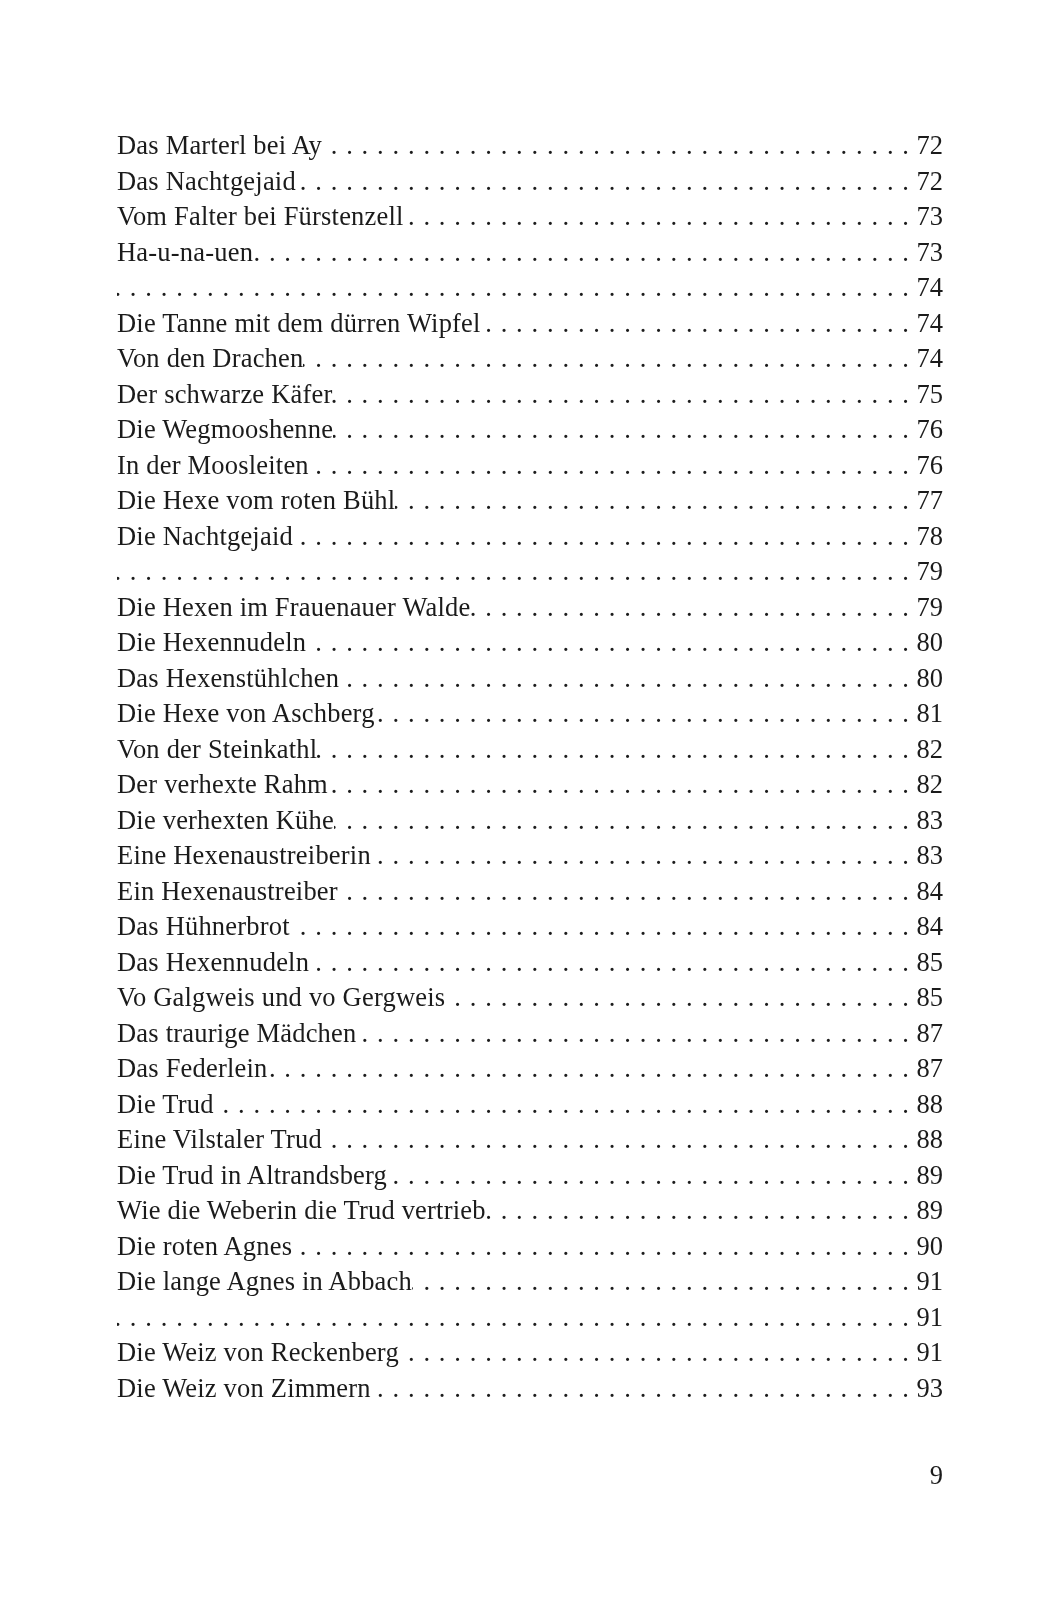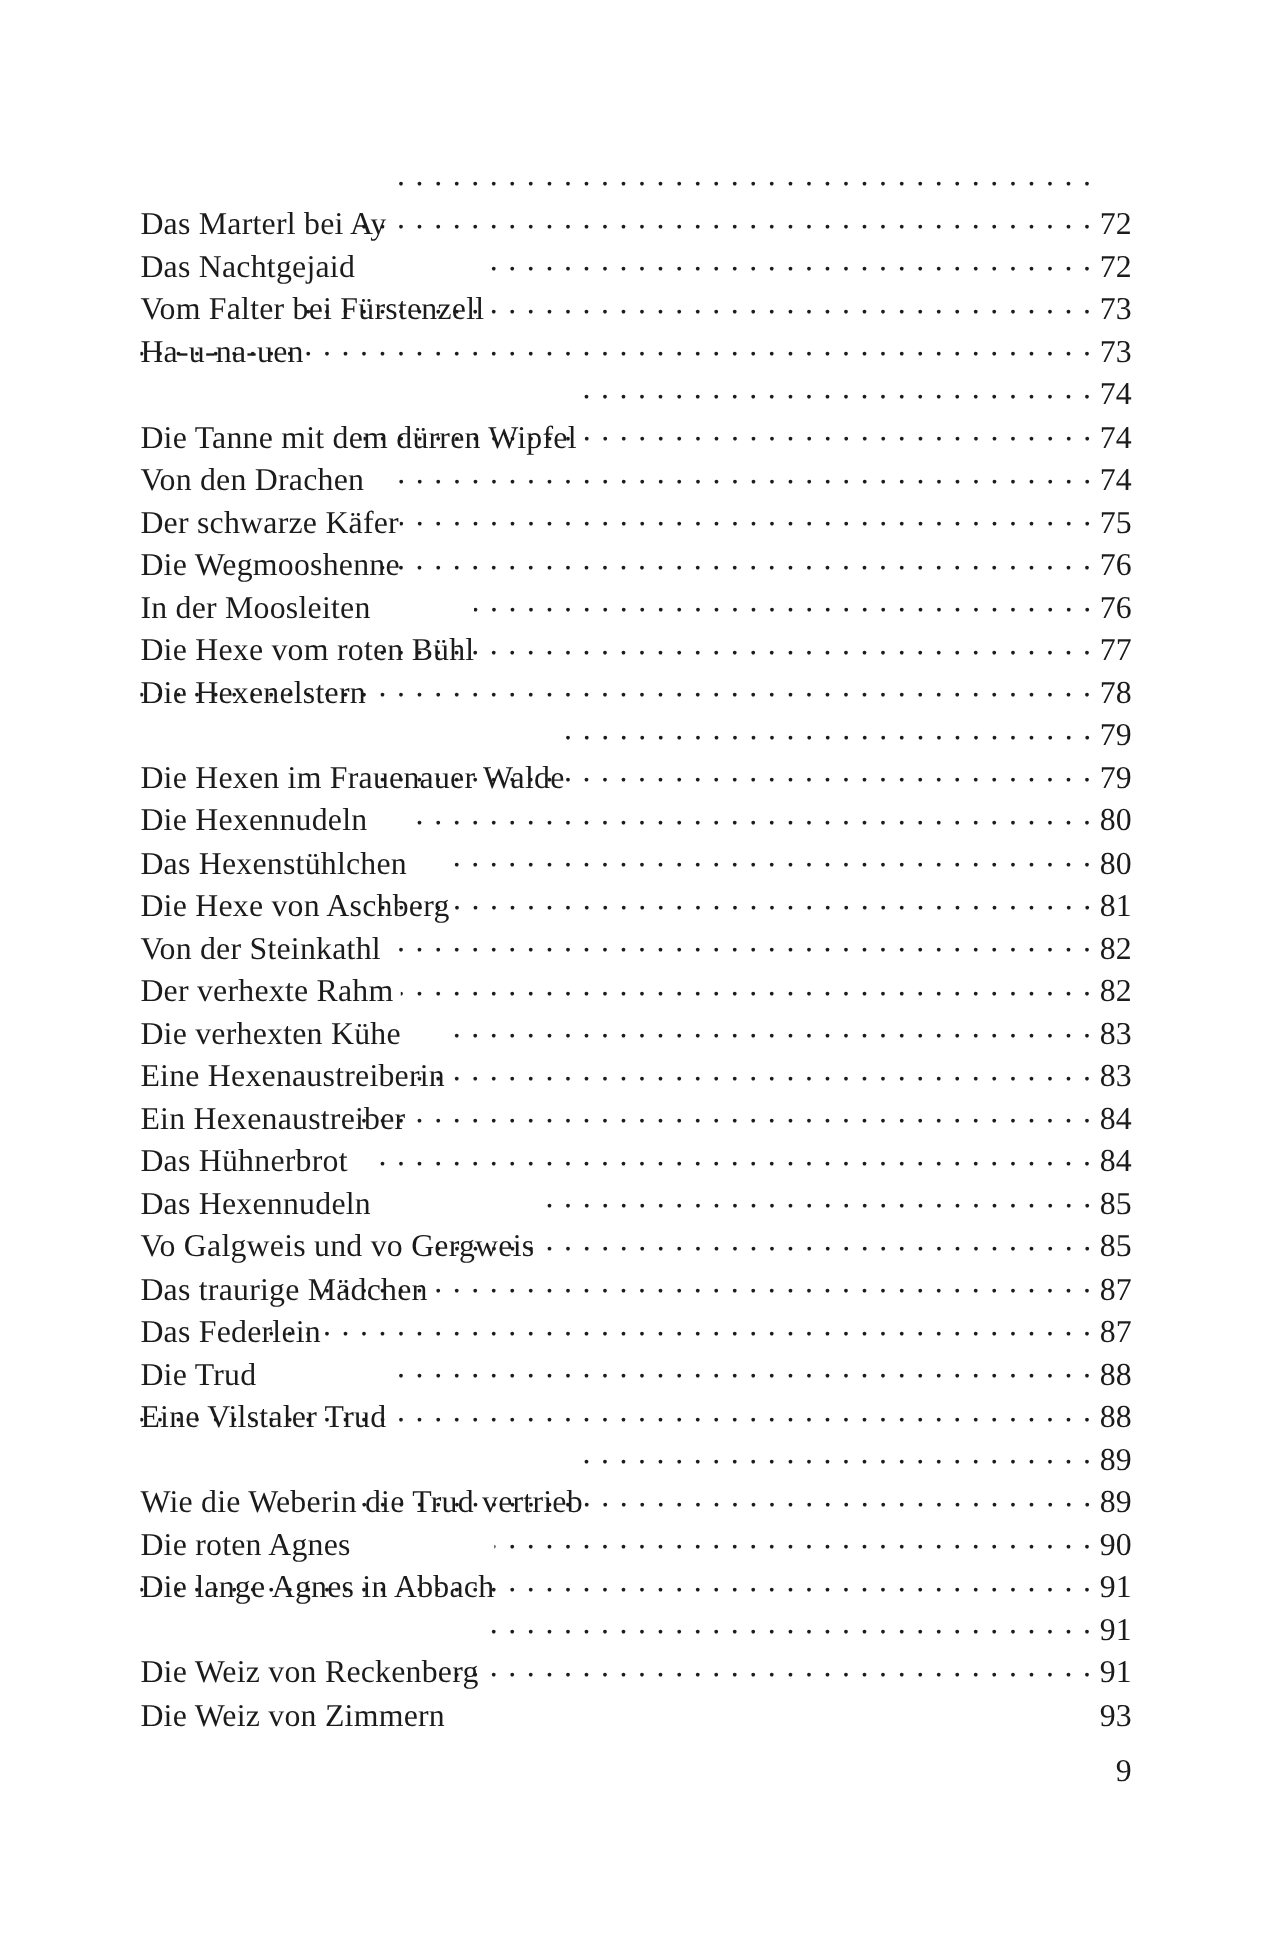--- a/index.html
+++ b/index.html
@@ -54,21 +54,20 @@
     padding-left: 10px;
   }
   .leader-clip::after {
     content: ". . . . . . . . . . . . . . . . . . . . . . . . . . . . . . . . . . . . . . . . . . . . . . . . . . . . . . . . . . . . . . . . . . . . . . . . . . . . . . . . . . . . . . . .";
     word-spacing: 2.2px;
   }
   .toc-page {
     flex: 0 0 auto;
     text-align: right;
     min-width: 34px;
-    margin-top: 41px;
   }
   .folio {
     position: absolute;
     top: 1458px;
     right: 120px;
     font-size: 26.5px;
     line-height: 35.5px;
     text-align: right;
   }
 </style>
@@ -160,21 +159,21 @@
 
       <div class="toc-row">
         <span class="toc-title">Die Hexe vom roten Bühl</span>
         <span class="toc-leader">
           <span class="leader-clip"></span>
         </span>
         <span class="toc-page">77</span>
       </div>
 
       <div class="toc-row">
-        <span class="toc-title">Die Hexenelstern</span>
+        <span class="toc-title">Die Nachtgejaid</span>
         <span class="toc-leader">
           <span class="leader-clip"></span>
         </span>
         <span class="toc-page">78</span>
       </div>
 
       <div class="toc-row">
         <span class="toc-leader">
           <span class="leader-clip"></span>
         </span>
@@ -303,20 +302,21 @@
 
       <div class="toc-row">
         <span class="toc-title">Eine Vilstaler Trud</span>
         <span class="toc-leader">
           <span class="leader-clip"></span>
         </span>
         <span class="toc-page">88</span>
       </div>
 
       <div class="toc-row">
+        <span class="toc-title">Die Trud in Altrandsberg</span>
         <span class="toc-leader">
           <span class="leader-clip"></span>
         </span>
         <span class="toc-page">89</span>
       </div>
 
       <div class="toc-row">
         <span class="toc-title">Wie die Weberin die Trud vertrieb</span>
         <span class="toc-leader">
           <span class="leader-clip"></span>

